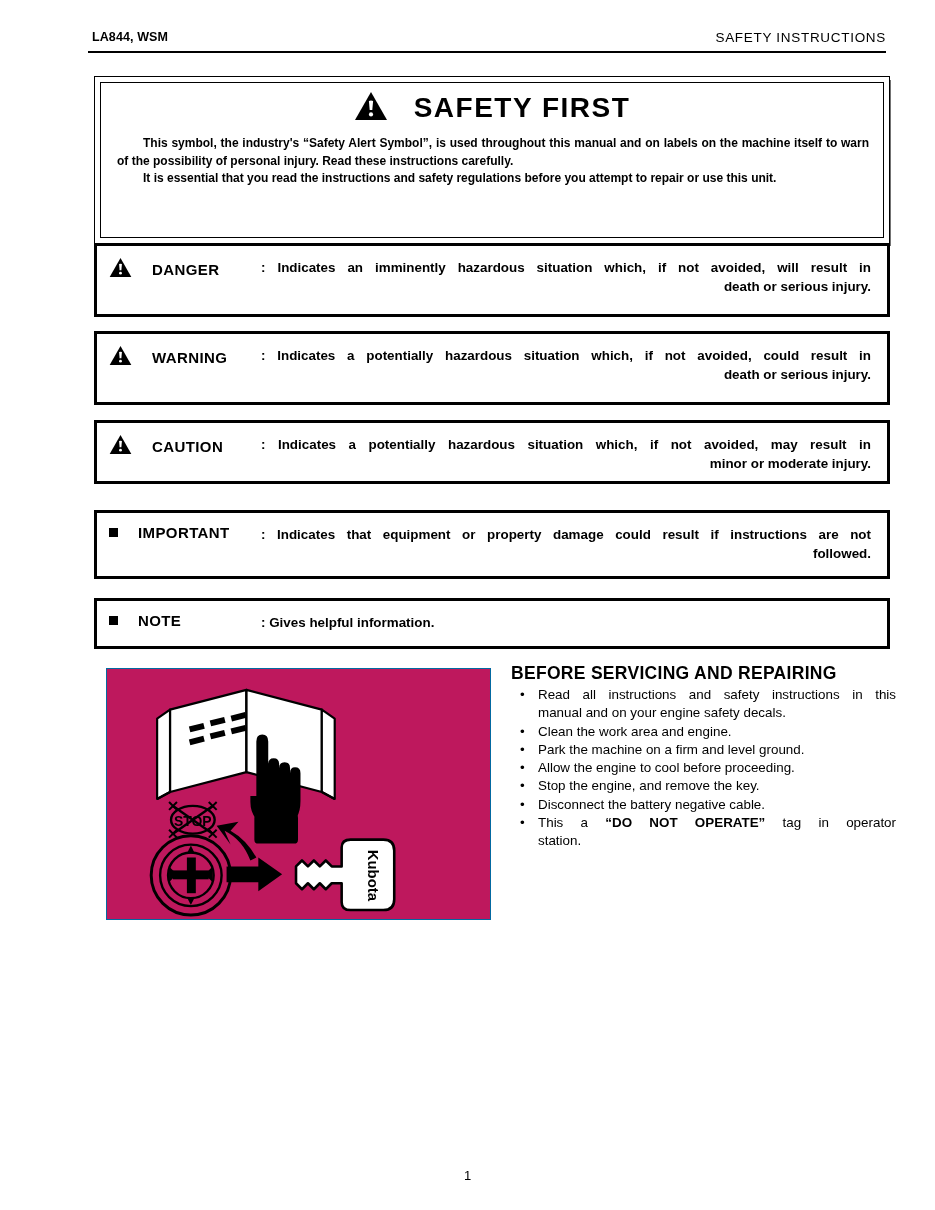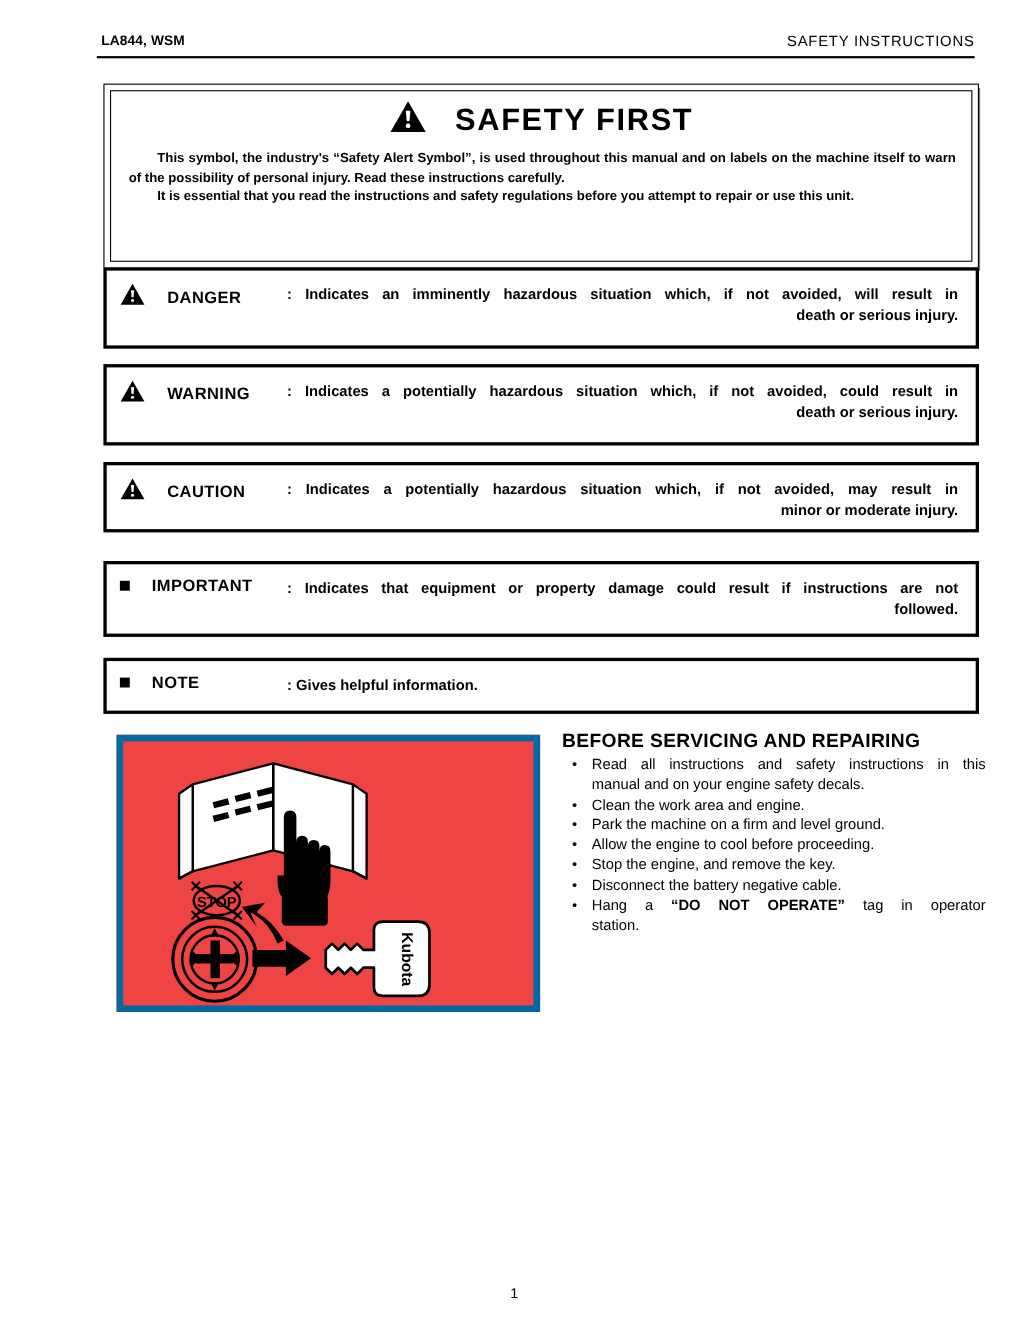--- a/index.html
+++ b/index.html
@@ -178,23 +178,23 @@
     text-align-last: left;
   }
 
   
   .figure-box {
     position: absolute;
     left: 106px;
     top: 668px;
     width: 385px;
     height: 252px;
-    border: 6px solid #0369a1;
+    border: 1px solid #0369a1;
     box-sizing: border-box;
-    background: #ef4444;
+    background: #be185d;
   }
   .figure-svg {
     display: block;
     width: 100%;
     height: 100%;
   }
 
   .instructions {
     position: absolute;
     left: 511px;
@@ -501,21 +501,21 @@
         <span class="l1 nojust">Stop the engine, and remove the key.</span>
       </li>
 
       <li>
         <span class="bullet">•</span>
         <span class="l1 nojust">Disconnect the battery negative cable.</span>
       </li>
 
       <li>
         <span class="bullet">•</span>
-        <span class="l1"><span>Hang a </span><span class="b">“DO NOT OPERATE”</span><span> tag in operator</span></span>
+        <span class="l1"><span>This a </span><span class="b">“DO NOT OPERATE”</span><span> tag in operator</span></span>
         <span class="l2">station.</span>
       </li>
 
     </ul>
   </div>
 
   <div class="page-number">1</div>
 
 </div>
 

